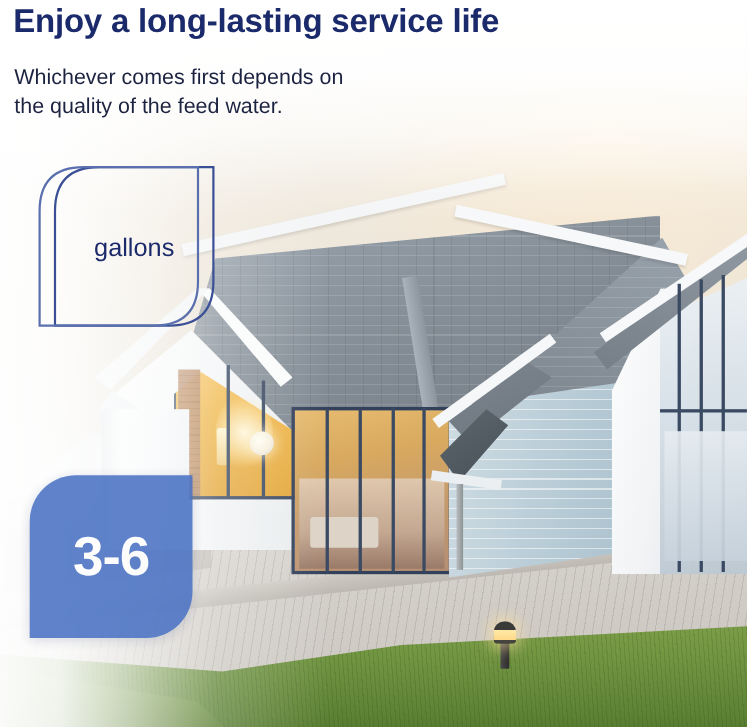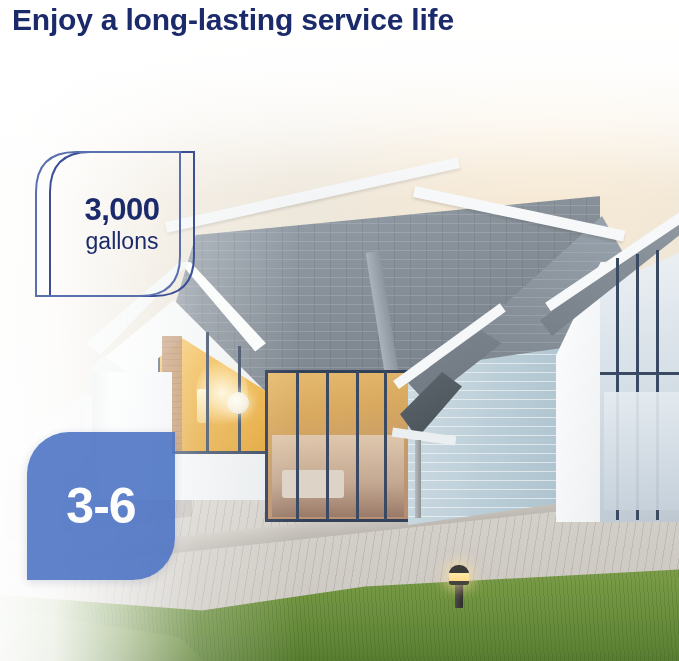--- a/index.html
+++ b/index.html
@@ -453,28 +453,29 @@
     <div class="glass-far"></div>
 
     <div class="bollard-post"></div>
     <div class="bollard-head"></div>
 
     <div class="photo-fade-left"></div>
     <div class="photo-fade-top"></div>
   </div>
 
   <div class="headline">Enjoy a long-lasting service life</div>
+  <div class="subtitle" style="white-space: pre-line;">Whichever comes first depends on
+the quality of the feed water.</div>
 
   <div class="badge-outline">
     <svg width="152" height="152" viewBox="0 0 152 152">
       <path d="M44 4 L148 4 L148 108 Q148 148 108 148 L4 148 L4 44 Q4 4 44 4 Z" fill="none" stroke="#3a4f96" stroke-width="2"></path>
       <path d="M36 -4 L140 -4 L140 100 Q140 140 100 140 L-4 140 L-4 36 Q-4 -4 36 -4 Z" fill="none" stroke="#5a6fae" stroke-width="2" transform="translate(-6,8)"></path>
     </svg>
     <div class="txt">
-      <div class="num">3,000</div>
       <div class="unit">gallons</div>
     </div>
   </div>
 
   <div class="badge-solid">
     <div class="txt">
       <div class="num">3-6</div>
     </div>
   </div>
 

